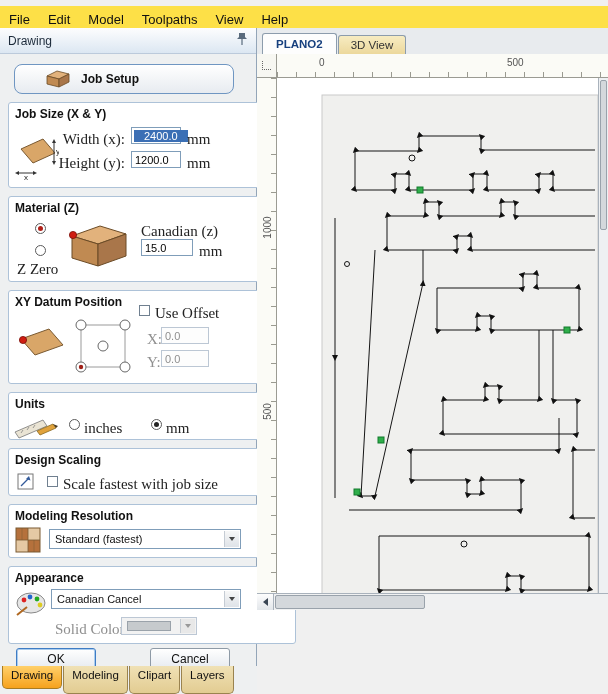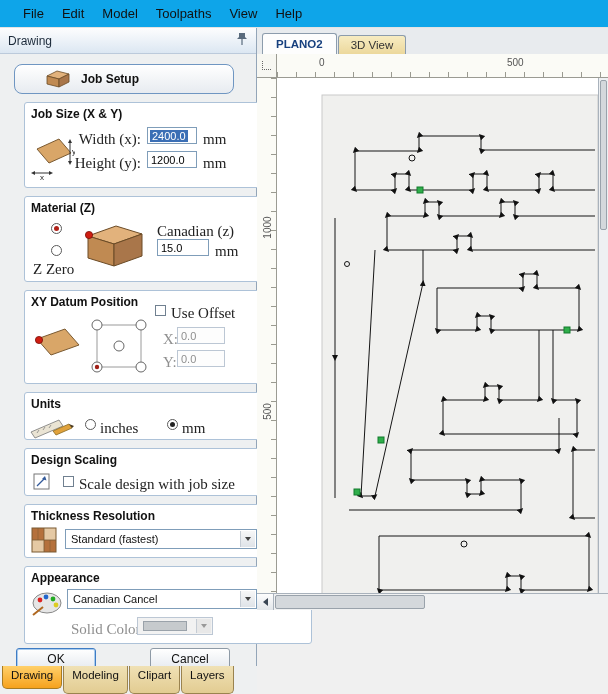--- a/index.html
+++ b/index.html
@@ -1,36 +1,36 @@
 <!DOCTYPE html>
 <html><head>
 <meta charset="utf-8">
 <style>
   * { box-sizing: border-box; }
   body { margin:0; font-family:"Liberation Sans", sans-serif; background:#fff; }
   .app { position:relative; width:608px; height:694px; background:#f0f0f0; overflow:hidden; font-size:12px; color:#111; }
 
   
-  .menubar { position:absolute; left:0; top:0; width:608px; height:28px; background:#0ea5e9; border-bottom:1px solid #e4e4e4; display:flex; align-items:center; padding-left:14px; font-size:13px; }
+  .menubar { position:absolute; left:0; top:6px; width:608px; height:28px; background:#fde047; border-bottom:1px solid #e4e4e4; display:flex; align-items:center; padding-left:0; font-size:13px; }
   .menu-item { padding:5px 9px; cursor:default; }
 
   
   .panel { position:absolute; left:0; top:28px; width:257px; height:666px; background:#eef0f1; border-right:1px solid #93a5b8; }
   .panel-header { position:absolute; left:0; top:0; width:100%; height:26px; background:linear-gradient(#fdfdfe,#dce7f2); border-bottom:1px solid #bccadb; display:flex; align-items:center; padding:0 8px; }
   .panel-title { font-size:12px; color:#1c2a3a; }
   .pin { margin-left:auto; }
-  .grp { position:absolute; left:24px; width:288px; background:#fff; border:1px solid #adc2d8; border-radius:3px; }
+  .grp { position:absolute; left:8px; width:288px; background:#fff; border:1px solid #adc2d8; border-radius:3px; }
   .grp-title { position:absolute; left:6px; top:4px; font-weight:bold; font-size:12px; }
   .lbl { position:absolute; font-size:15px; color:#222; white-space:nowrap;font-family:Liberation Serif, serif; }
   .lbl.gray { color:#8f8f8f; }
   .rlbl { text-align:right; }
   .inp { position:absolute; height:17px; border:1px solid #7f9db9; background:#fff; font:11px "Liberation Sans",sans-serif; padding:1px 3px; }
   .inp.dis { color:#8f8f8f; border-color:#bcc7d4; background:#fdfdfd; }
   .fake-inp { position:absolute; height:17px; border:1px solid #7f9db9; background:#fff; display:flex; align-items:center; padding:0 2px; }
-  .fake-inp .hl { background:#3b6fb5; color:#fff; font-size:11px; padding:0 2px; }
+  .fake-inp .hl { background:#3b6fb5; color:#fff; font-size:11px; padding:0 10px; }
   .radio { position:absolute; width:11px; height:11px; border:1px solid #5a5a5a; border-radius:50%; background:#fff; }
   .radio.sel::after { content:""; position:absolute; left:2px; top:2px; width:5px; height:5px; border-radius:50%; background:#222; }
   .radio.sel.red::after { background:#b02018; }
   .checkbox { position:absolute; width:11px; height:11px; border:1px solid #708090; background:#fff; }
   .combo { position:absolute; height:20px; border:1px solid #7f9db9; background:#fff; display:flex; align-items:center; padding-left:5px; font-size:11px; }
   .arrow-box { position:absolute; right:1px; top:1px; bottom:1px; width:15px; background:linear-gradient(#f7f7f7,#dfe3e8); border-left:1px solid #c5ccd4; display:flex; align-items:center; justify-content:center; }
   .tri-down { width:0; height:0; border-left:3.5px solid transparent; border-right:3.5px solid transparent; border-top:4px solid #444; }
   .tri-down.dim { border-top-color:#999; }
   .btn { position:absolute; height:21px; border:1px solid #8e9aa6; border-radius:3px; background:linear-gradient(#ffffff,#e7ebf0); font-size:12px; display:flex; align-items:center; justify-content:center; cursor:default; }
   .btn.focus { border:1px solid #3f7cc4; box-shadow:inset 0 0 0 1px #a9ccee; }
@@ -171,25 +171,25 @@
     </div>
 
     <div class="grp" style="top:420px; height:48px;">
       <div class="grp-title">Design Scaling</div>
       <svg style="position:absolute; left:8px; top:24px;" width="18" height="18" viewBox="0 0 18 18">
         <rect x="1" y="1" width="15" height="15" fill="#fff" stroke="#777"></rect>
         <line x1="4" y1="13" x2="12" y2="5" stroke="#335a9a" stroke-width="1.2"></line>
         <polygon points="12,3 13.5,7.5 9,6" fill="#335a9a"></polygon>
       </svg>
       <div class="checkbox" style="left:38px; top:27px;"></div>
-      <div class="lbl" style="left:54px; top:27px;">Scale design with job size</div>
+      <div class="lbl" style="left:54px; top:27px;">Scale fastest with job size</div>
     </div>
 
     <div class="grp" style="top:476px; height:54px;">
-      <div class="grp-title">Thickness Resolution</div>
+      <div class="grp-title">Modeling Resolution</div>
       <svg style="position:absolute; left:6px; top:22px;" width="26" height="26" viewBox="0 0 26 26">
         <rect x="1" y="1" width="12" height="12" fill="#b5713c"></rect>
           <rect x="13" y="1" width="12" height="12" fill="#e5c9a4"></rect>
         <rect x="1" y="13" width="12" height="12" fill="#e5c9a4"></rect>
           <rect x="13" y="13" width="12" height="12" fill="#b5713c"></rect>
         <rect x="1" y="1" width="24" height="24" fill="none" stroke="#7a5a32" stroke-width="1"></rect>
         <line x1="13" y1="1" x2="13" y2="25" stroke="#7a5a32" stroke-width="0.8"></line>
         <line x1="1" y1="13" x2="25" y2="13" stroke="#7a5a32" stroke-width="0.8"></line>
         <line x1="7" y1="1" x2="7" y2="13" stroke="#7a5a32" stroke-width="0.5"></line>
         <line x1="19" y1="13" x2="19" y2="25" stroke="#7a5a32" stroke-width="0.5"></line>

